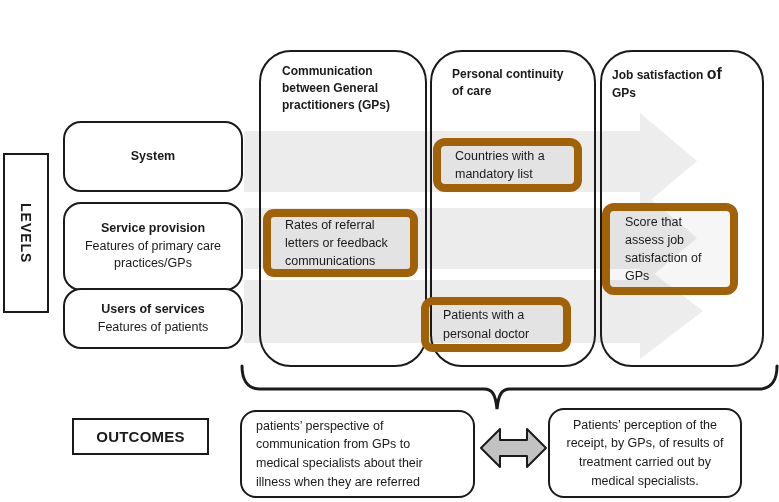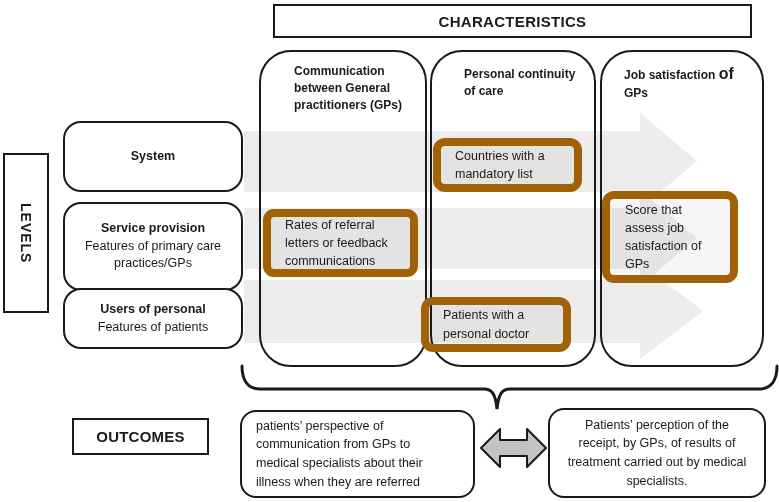--- a/index.html
+++ b/index.html
@@ -21,21 +21,21 @@
     position:absolute;left:273px;top:4px;width:475px;height:30px;
     border:2px solid #1a1a1a;background:#fff;z-index:2;
     display:flex;align-items:center;justify-content:center;
     font-weight:bold;font-size:15px;letter-spacing:.3px;
   }
   
   .col{position:absolute;top:50px;height:313px;border:2.5px solid #1a1a1a;border-radius:32px;z-index:1;background:transparent;}
   .col1{left:259px;width:164px;}
   .col2{left:430px;width:162px;}
   .col3{left:600px;width:160px;}
-  .col-header{position:absolute;z-index:2;font-weight:bold;font-size:12px;line-height:1.4;text-align:left;margin-left:12px;}
+  .col-header{position:absolute;z-index:2;font-weight:bold;font-size:12px;line-height:1.4;text-align:left;}
   .h1{left:282px;top:63px;width:126px;}
   .h2{left:452px;top:66px;width:118px;}
   .h3{left:612px;top:63px;width:134px;}
   .big-of{font-size:16px;font-weight:bold;}
   
   .levels-box{
     position:absolute;left:3px;top:153px;width:42px;height:156px;
     border:2px solid #1a1a1a;background:#fff;z-index:2;
     display:flex;align-items:center;justify-content:center;
     writing-mode:vertical-rl;font-weight:bold;font-size:14px;letter-spacing:1px;
@@ -51,69 +51,68 @@
   .lv-title{font-weight:bold;}
   
   .cell{
     position:absolute;border:8px solid #a16207;border-radius:12px;background:rgba(0,0,0,0.035);
     z-index:3;display:flex;align-items:center;font-size:12.5px;line-height:1.45;
     box-sizing:border-box;text-align:left;
   }
   .cell-countries{left:433px;top:138px;width:149px;height:54px;padding:0 12px 0 14px;}
   .cell-rates{left:263px;top:209px;width:155px;height:68px;padding:0 12px 0 14px;border-radius:11px;}
   .cell-patients{left:421px;top:297px;width:150px;height:55px;padding:0 12px 0 14px;}
-  .cell-score{left:602px;top:191px;width:136px;height:92px;padding:0 20px 0 15px;}
+  .cell-score{left:602px;top:203px;width:136px;height:92px;padding:0 20px 0 15px;}
   
   .overlay{position:absolute;left:0;top:0;width:779px;height:502px;z-index:4;pointer-events:none;}
   
   .outcomes-box{
     position:absolute;left:72px;top:418px;width:133px;height:33px;
     border:2.5px solid #1a1a1a;background:#fff;z-index:2;
     display:flex;align-items:center;justify-content:center;font-weight:bold;font-size:15px;letter-spacing:.2px;
   }
   .outcome{
     position:absolute;border:2.5px solid #1a1a1a;border-radius:16px;background:#fff;z-index:2;
     font-size:12.5px;line-height:1.5;display:flex;align-items:center;box-sizing:border-box;
   }
   .outcome-left{left:240px;top:410px;width:235px;height:88px;padding:8px 20px 8px 14px;text-align:left;}
-  .outcome-right{left:548px;top:408px;width:218px;height:90px;padding:8px 16px;text-align:center;justify-content:center;}
+  .outcome-right{left:548px;top:408px;width:194px;height:90px;padding:8px 16px;text-align:center;justify-content:center;}
 </style>
 </head>
 <body>
 
 <div class="canvas">
 
   <div class="band band1"></div>
   <div class="band band2"></div>
   <div class="band band3"></div>
   <div class="tri tri1"></div>
   <div class="tri tri2"></div>
   <div class="tri tri3"></div>
 
-  <div class="char-box">CHARACTERISTICS</div>
 
   <div class="col col1"></div>
   <div class="col col2"></div>
   <div class="col col3"></div>
 
   <div class="col-header h1">Communication between General practitioners (GPs)</div>
   <div class="col-header h2">Personal continuity of care</div>
   <div class="col-header h3"><span>Job satisfaction </span><span class="big-of">of</span><span> GPs</span></div>
 
   <div class="levels-box">LEVELS</div>
 
   <div class="level-box lv1">
     <div class="lv-title">System</div>
   </div>
   <div class="level-box lv2">
     <div class="lv-title">Service provision</div>
     <div class="lv-desc">Features of primary care practices/GPs</div>
   </div>
   <div class="level-box lv3">
-    <div class="lv-title">Users of personal</div>
+    <div class="lv-title">Users of services</div>
     <div class="lv-desc">Features of patients</div>
   </div>
 
   <div class="cell cell-countries">
     <span>Countries with a mandatory list</span>
   </div>
   <div class="cell cell-rates">
     <span>Rates of referral letters or feedback communications</span>
   </div>
   <div class="cell cell-patients">

